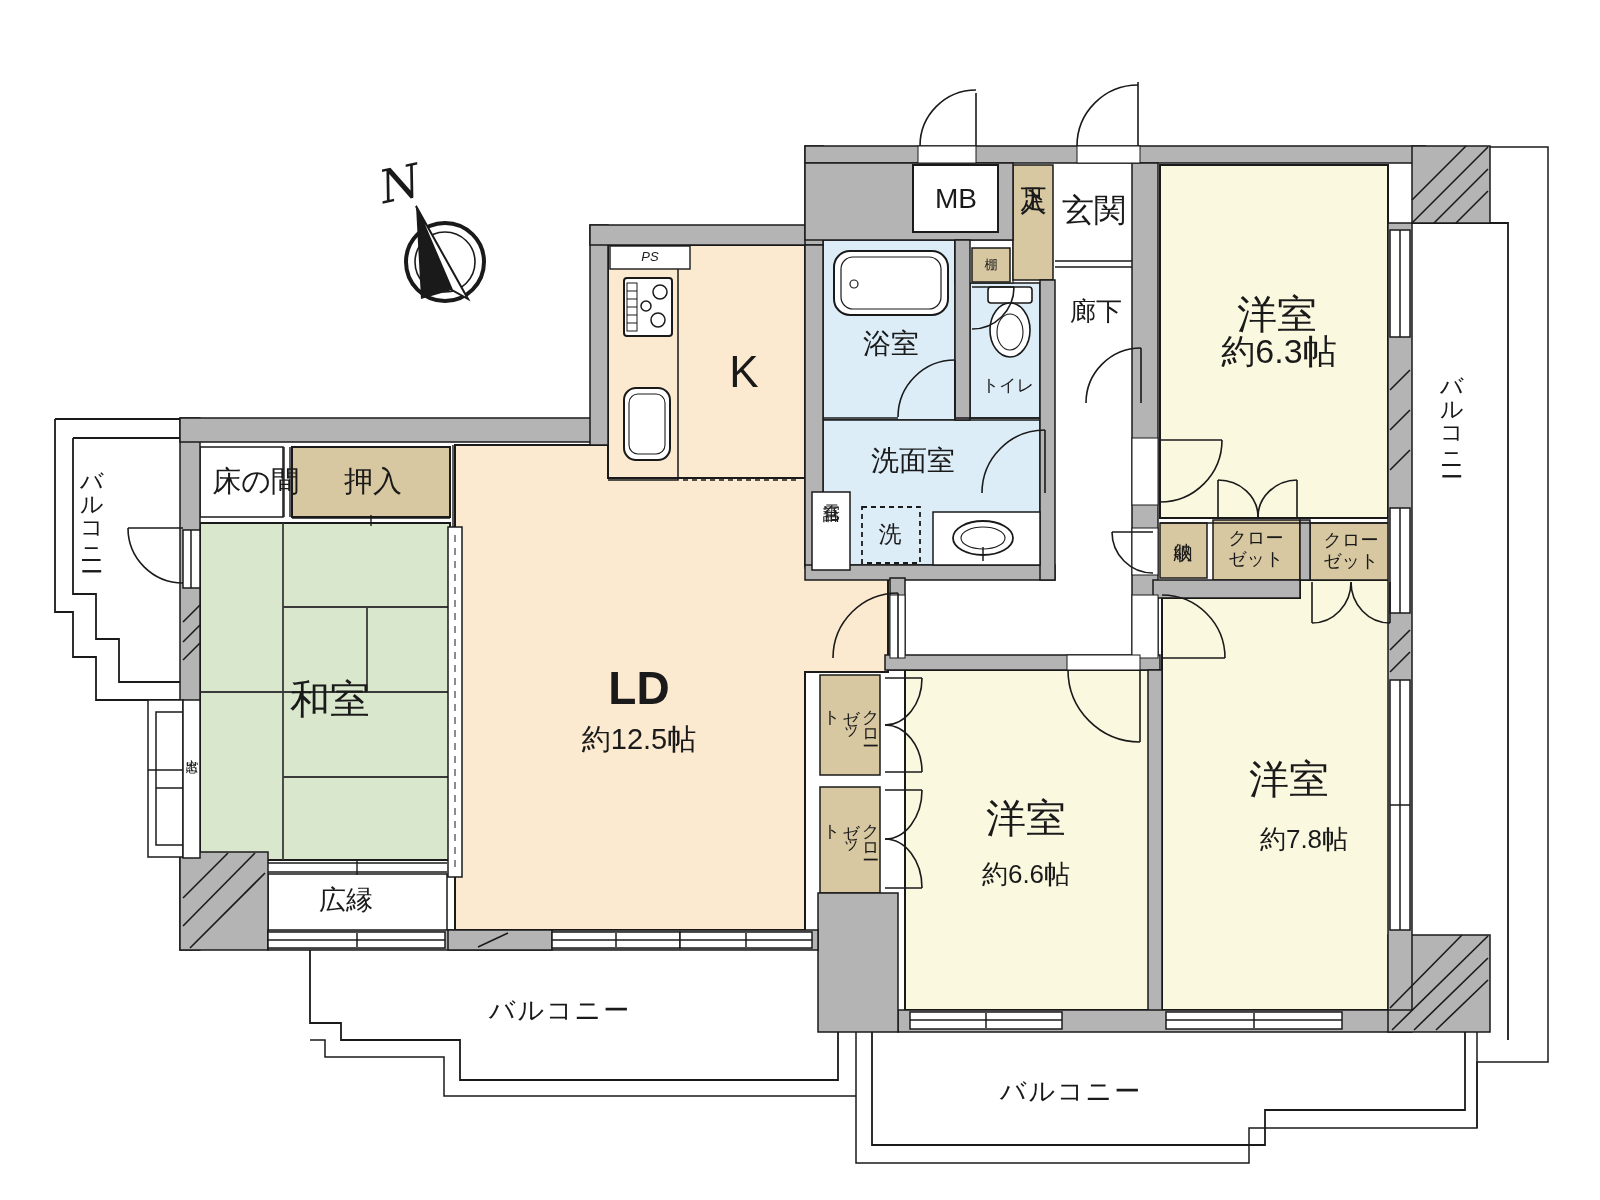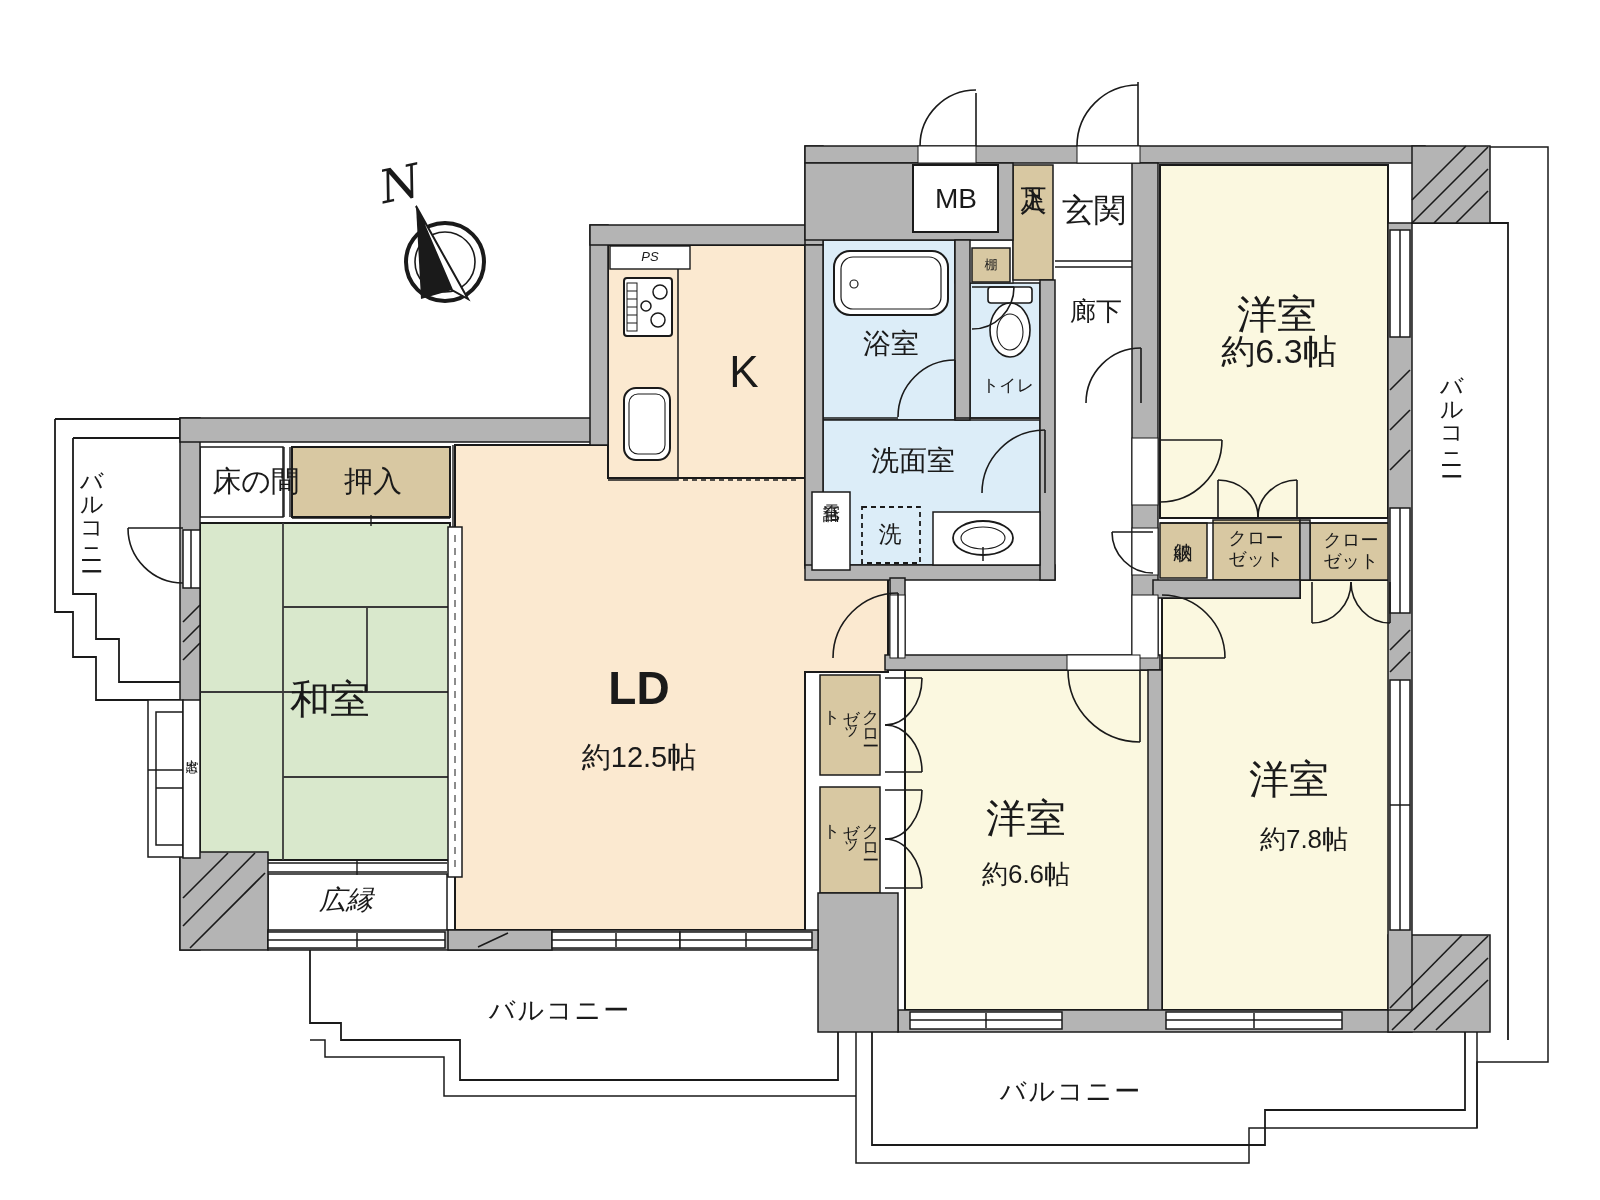--- a/index.html
+++ b/index.html
@@ -341,25 +341,25 @@
 <div class="lbl" style="left:1096px;top:312px;font-size:26px;">廊下</div>
 <div class="lbl" style="left:891px;top:344px;font-size:28px;">浴室</div>
 <div class="lbl" style="left:1008px;top:386px;font-size:17px;">トイレ</div>
 <div class="lbl" style="left:913px;top:461px;font-size:28px;">洗面室</div>
 <div class="lbl" style="left:890px;top:534px;font-size:23px;">洗</div>
 <div class="lbl v" style="left:831px;top:531px;font-size:17px;height:80px;">電話台</div>
 
 <div class="lbl" style="left:240px;top:482px;font-size:29px;margin-left:16px;">床の間</div>
 <div class="lbl" style="left:373px;top:482px;font-size:29px;">押入</div>
 <div class="lbl" style="left:330px;top:699px;font-size:40px;">和室</div>
-<div class="lbl" style="left:346px;top:901px;font-size:27px;font-style:italic;">広縁</div>
+<div class="lbl" style="left:346px;top:901px;font-size:27px;">広縁</div>
 <div class="lbl v" style="left:191px;top:779px;font-size:13px;height:60px;">出窓</div>
 
 <div class="lbl" style="left:639px;top:688px;font-size:46px;font-weight:bold;">LD</div>
-<div class="lbl" style="left:639px;top:740px;font-size:29px;margin-top:18px;">約12.5帖</div>
+<div class="lbl" style="left:639px;top:740px;font-size:29px;">約12.5帖</div>
 
 <div class="lbl" style="left:1277px;top:314px;font-size:40px;">洋室</div>
 <div class="lbl" style="left:1279px;top:352px;font-size:34px;">約6.3帖</div>
 <div class="lbl" style="left:1026px;top:818px;font-size:40px;">洋室</div>
 <div class="lbl" style="left:1026px;top:875px;font-size:26px;">約6.6帖</div>
 <div class="lbl" style="left:1289px;top:779px;font-size:40px;">洋室</div>
 <div class="lbl" style="left:1289px;top:840px;font-size:26px;margin-left:15px;">約7.8帖</div>
 
 <div class="lbl v" style="left:1183px;top:550px;font-size:19px;height:44px;">収納</div>
 <div class="lbl wrap2" style="left:1256px;top:549px;font-size:18px;width:64px;white-space:normal;">クローゼット</div>

